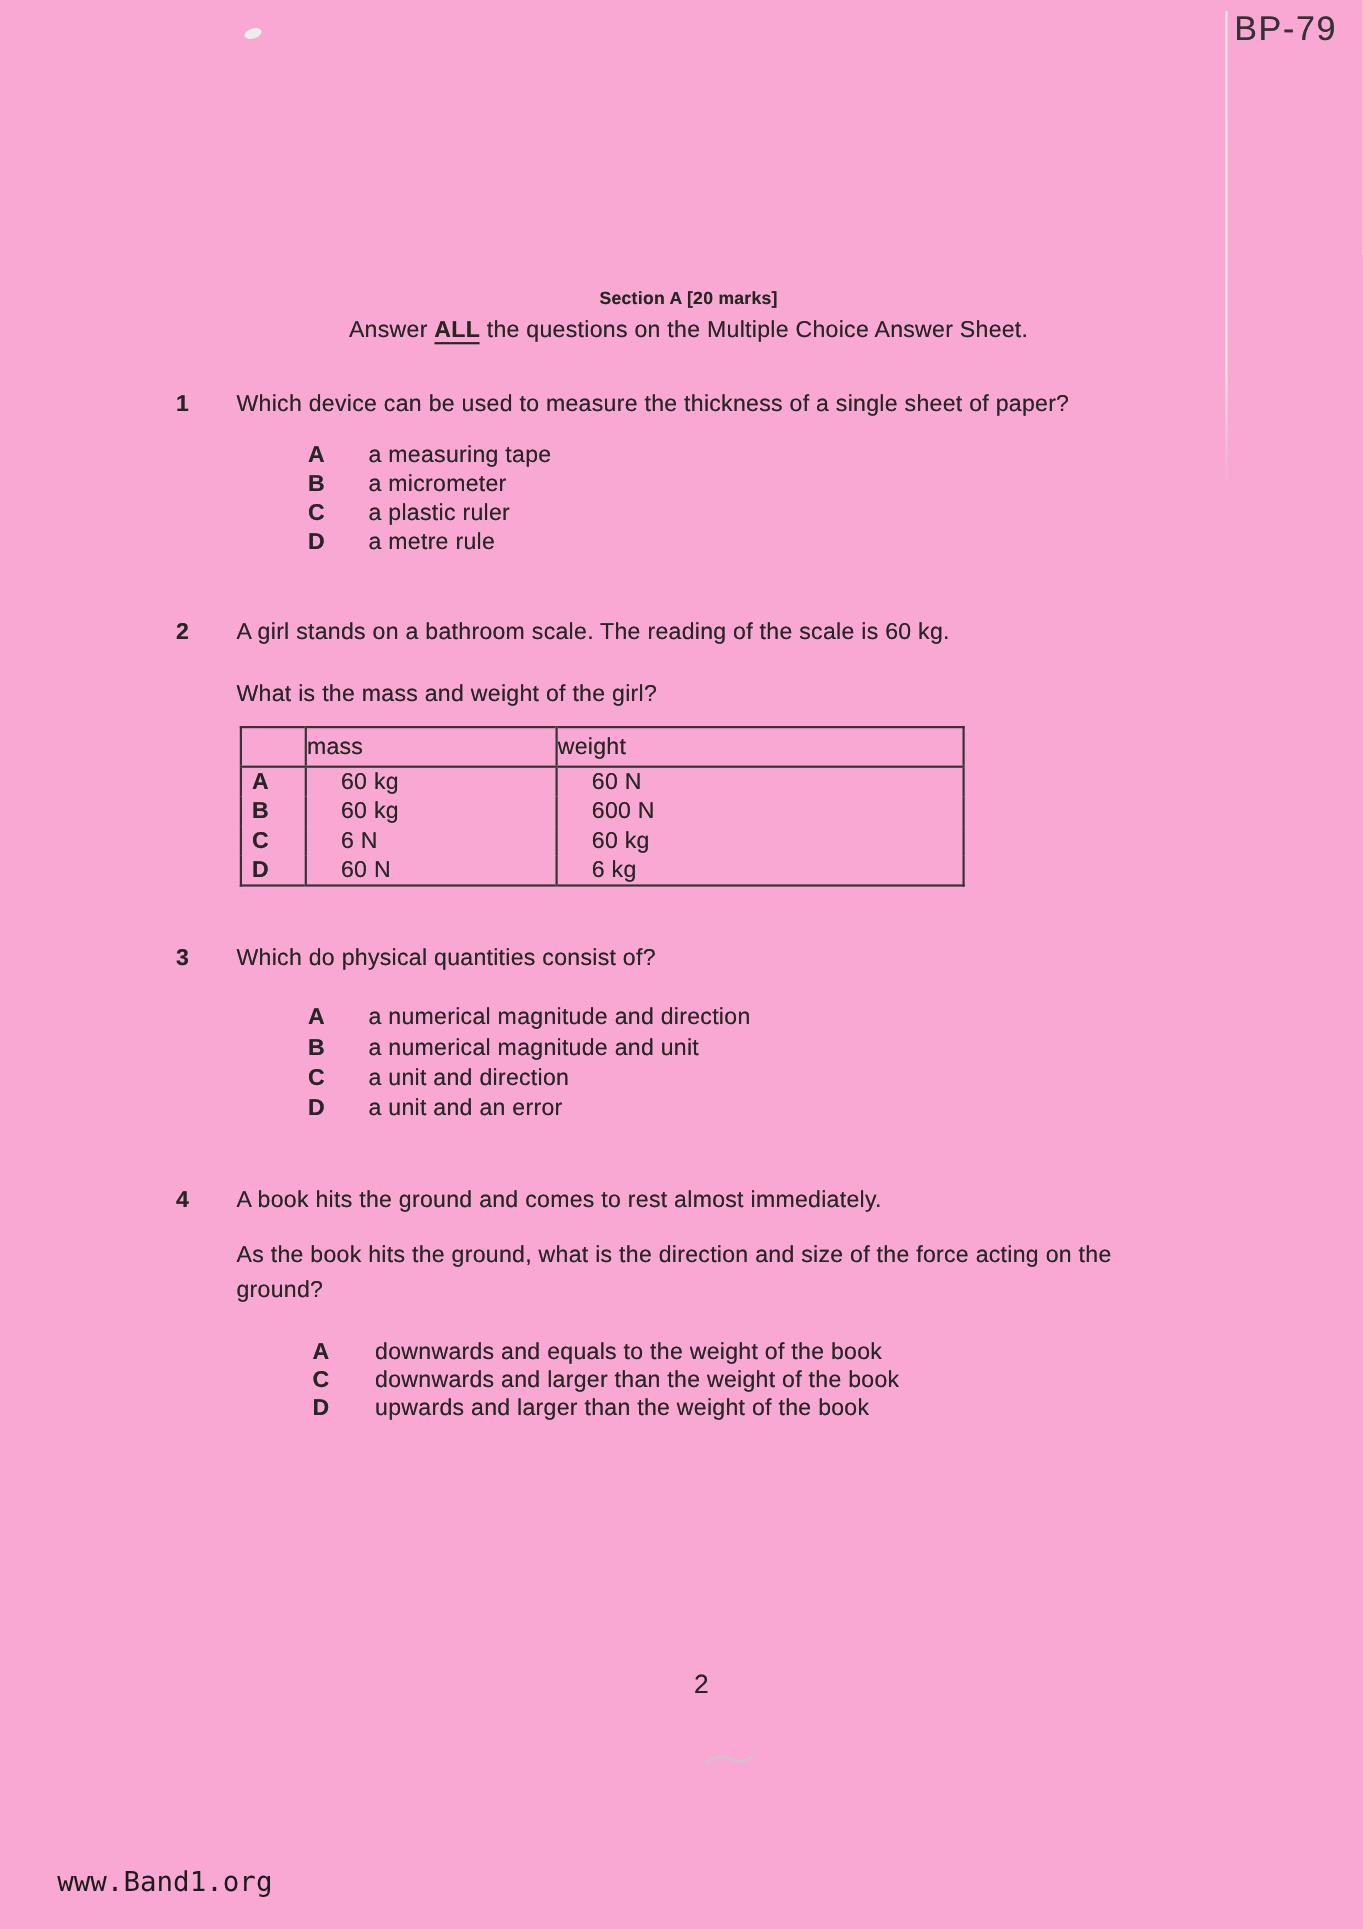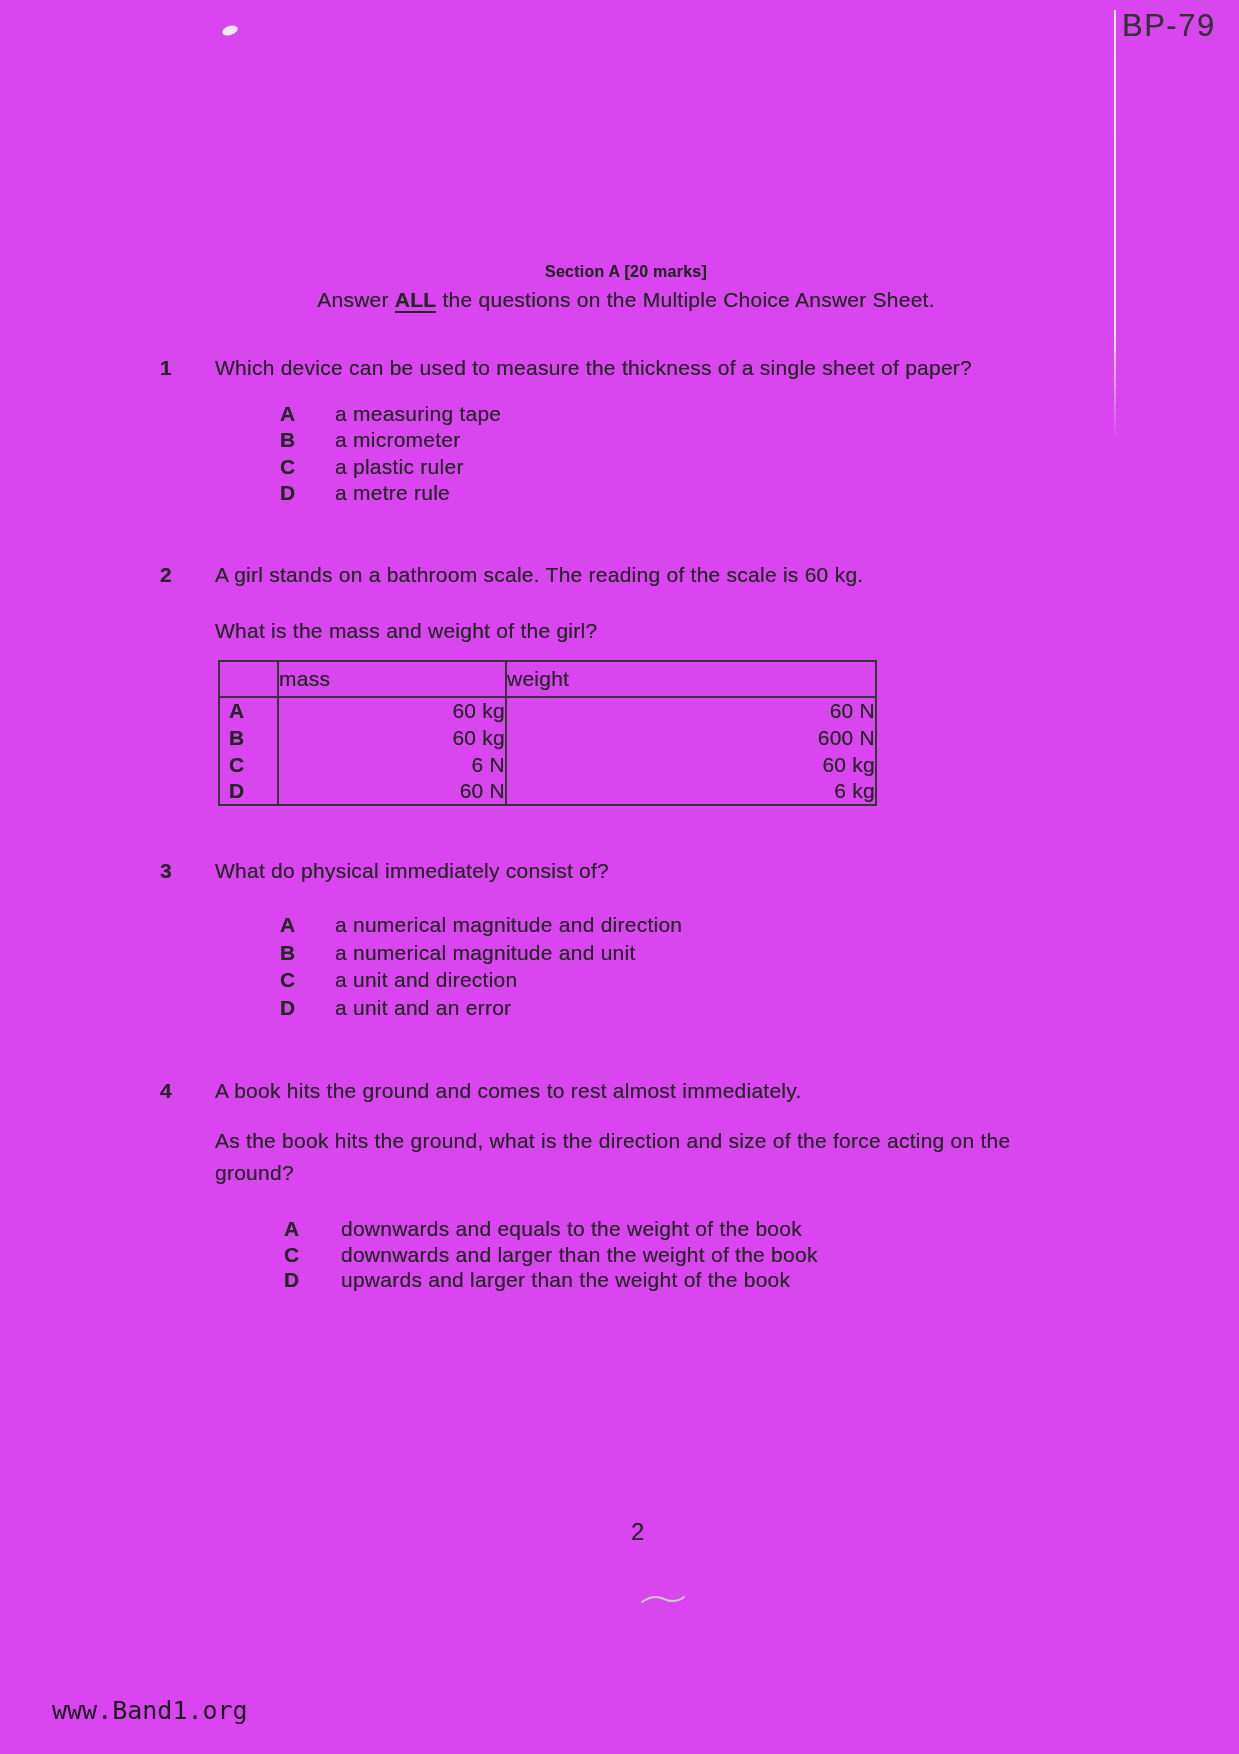--- a/index.html
+++ b/index.html
@@ -1,19 +1,19 @@
 <!DOCTYPE html>
 <html><head>
 <meta charset="utf-8">
 <style>
   html,body { margin:0; padding:0; background:#ffffff; }
   .page {
     position:relative;
     width:1239px; height:1754px;
-    background:#d946ef;
+    background:#f9a8d4;
     overflow:hidden;
     font-family:"Liberation Sans","DejaVu Sans",sans-serif;
     color:#262626;
   }
   
   .scan {
     letter-spacing:0.25px;
     text-shadow:0 0 0.6px rgba(38,38,38,0.6);
   }
   .abs { position:absolute; white-space:nowrap; }
@@ -49,21 +49,21 @@
     border:2px solid #353535;
     font-size:21px;
   }
   .qtable th, .qtable td { border-left:2px solid #353535; padding:0; }
   .qtable th:first-child, .qtable td:first-child { border-left:none; }
   .qtable thead th {
     border-bottom:2px solid #353535;
     height:34px; font-weight:400; text-align:left; vertical-align:middle;
   }
   .qtable tbody tr { height:27px; }
-  .qtable tbody td { text-align:right; vertical-align:middle; }
+  .qtable tbody td { text-align:left; vertical-align:middle;padding-left:31px; }
   .qtable tbody td.letter-cell { text-align:left; padding-left:9px; font-weight:700; }
 
   .pgnum { top:1518px; left:631px; font-size:24px; }
   .pen-mark { position:absolute; left:640px; top:1591px; }
   .watermark {
     top:1684px; left:52px;
     font-family:"DejaVu Sans Mono","Liberation Mono",monospace;
     font-size:25px; color:#1b1b1b;margin-top:12px;
   }
 </style>
@@ -130,21 +130,21 @@
           <td class="letter-cell">D</td>
           <td>60 N</td>
           <td>6 kg</td>
         </tr>
       </tbody>
     </table>
   </section>
 
   <section class="q">
     <div class="qnum scan" style="top:858px">3</div>
-    <div class="qline scan" style="top:858px">What do physical immediately consist of?</div>
+    <div class="qline scan" style="top:858px">Which do physical quantities consist of?</div>
     <div class="opts" style="top:913px; --rh:27.6px">
       <div class="row"><span class="letter scan">A</span><span class="otext scan">a numerical magnitude and direction</span></div>
       <div class="row"><span class="letter scan">B</span><span class="otext scan">a numerical magnitude and unit</span></div>
       <div class="row"><span class="letter scan">C</span><span class="otext scan">a unit and direction</span></div>
       <div class="row"><span class="letter scan">D</span><span class="otext scan">a unit and an error</span></div>
     </div>
   </section>
 
   <section class="q">
     <div class="qnum scan" style="top:1078px">4</div>

